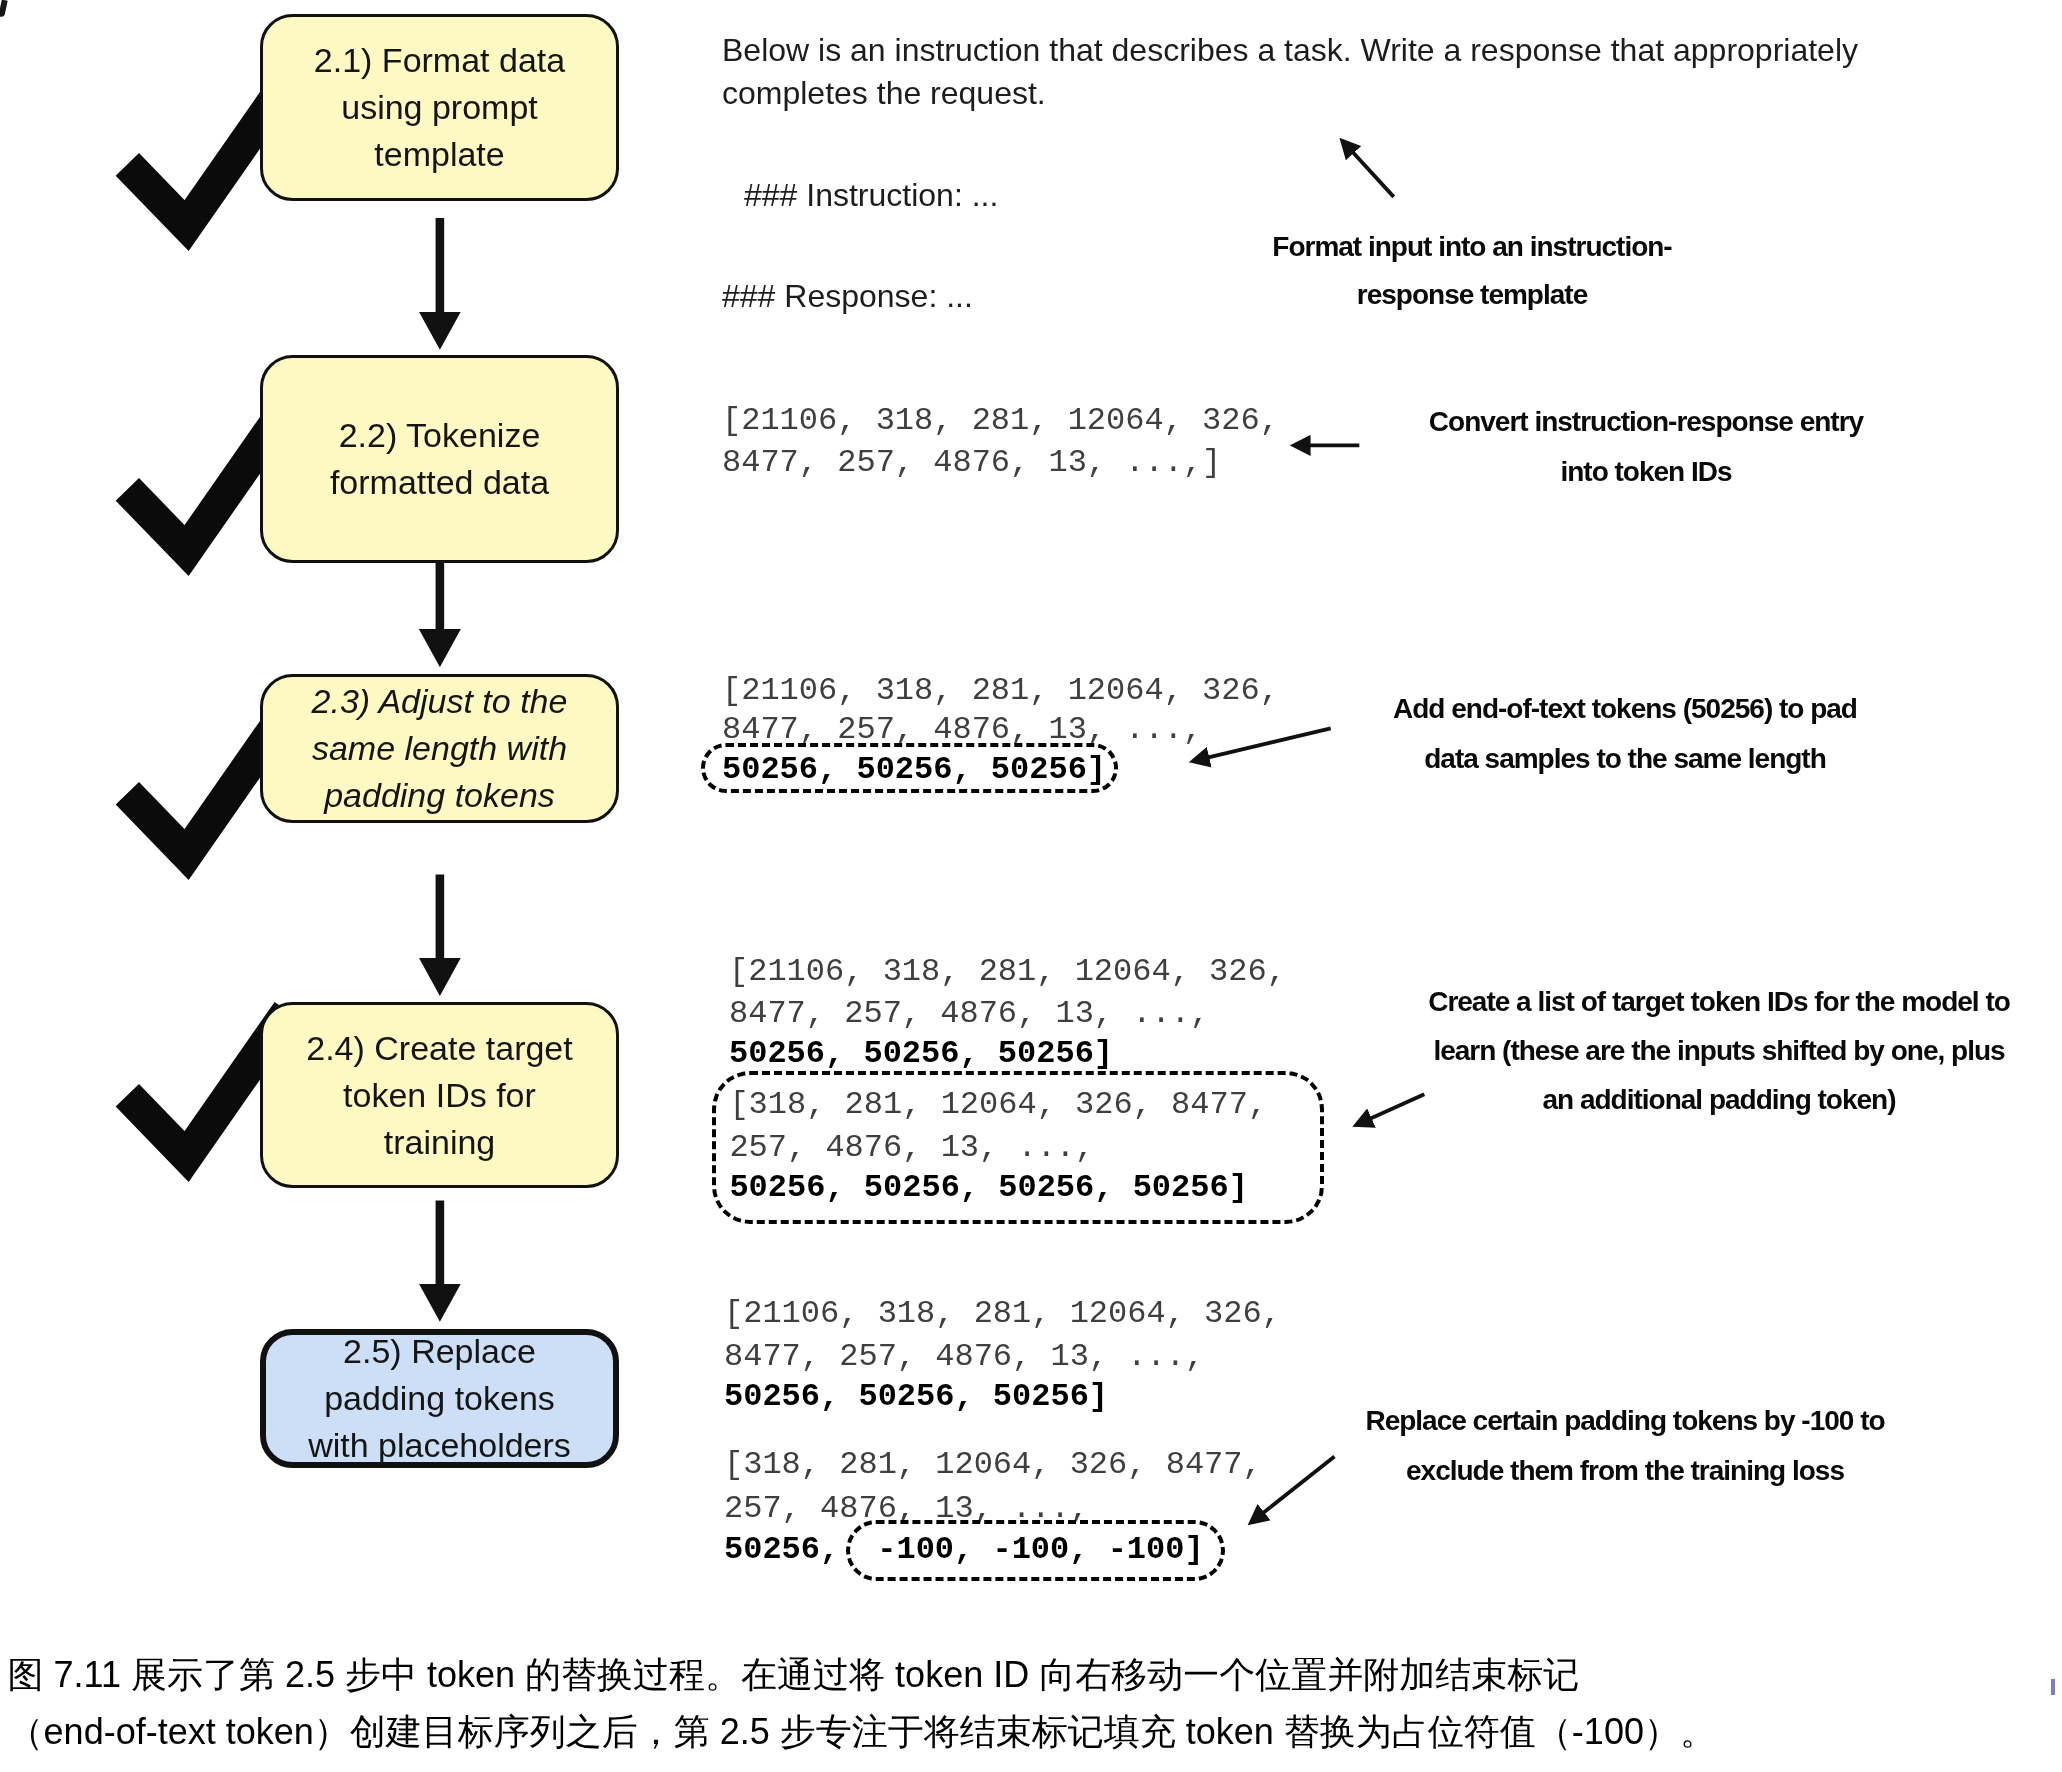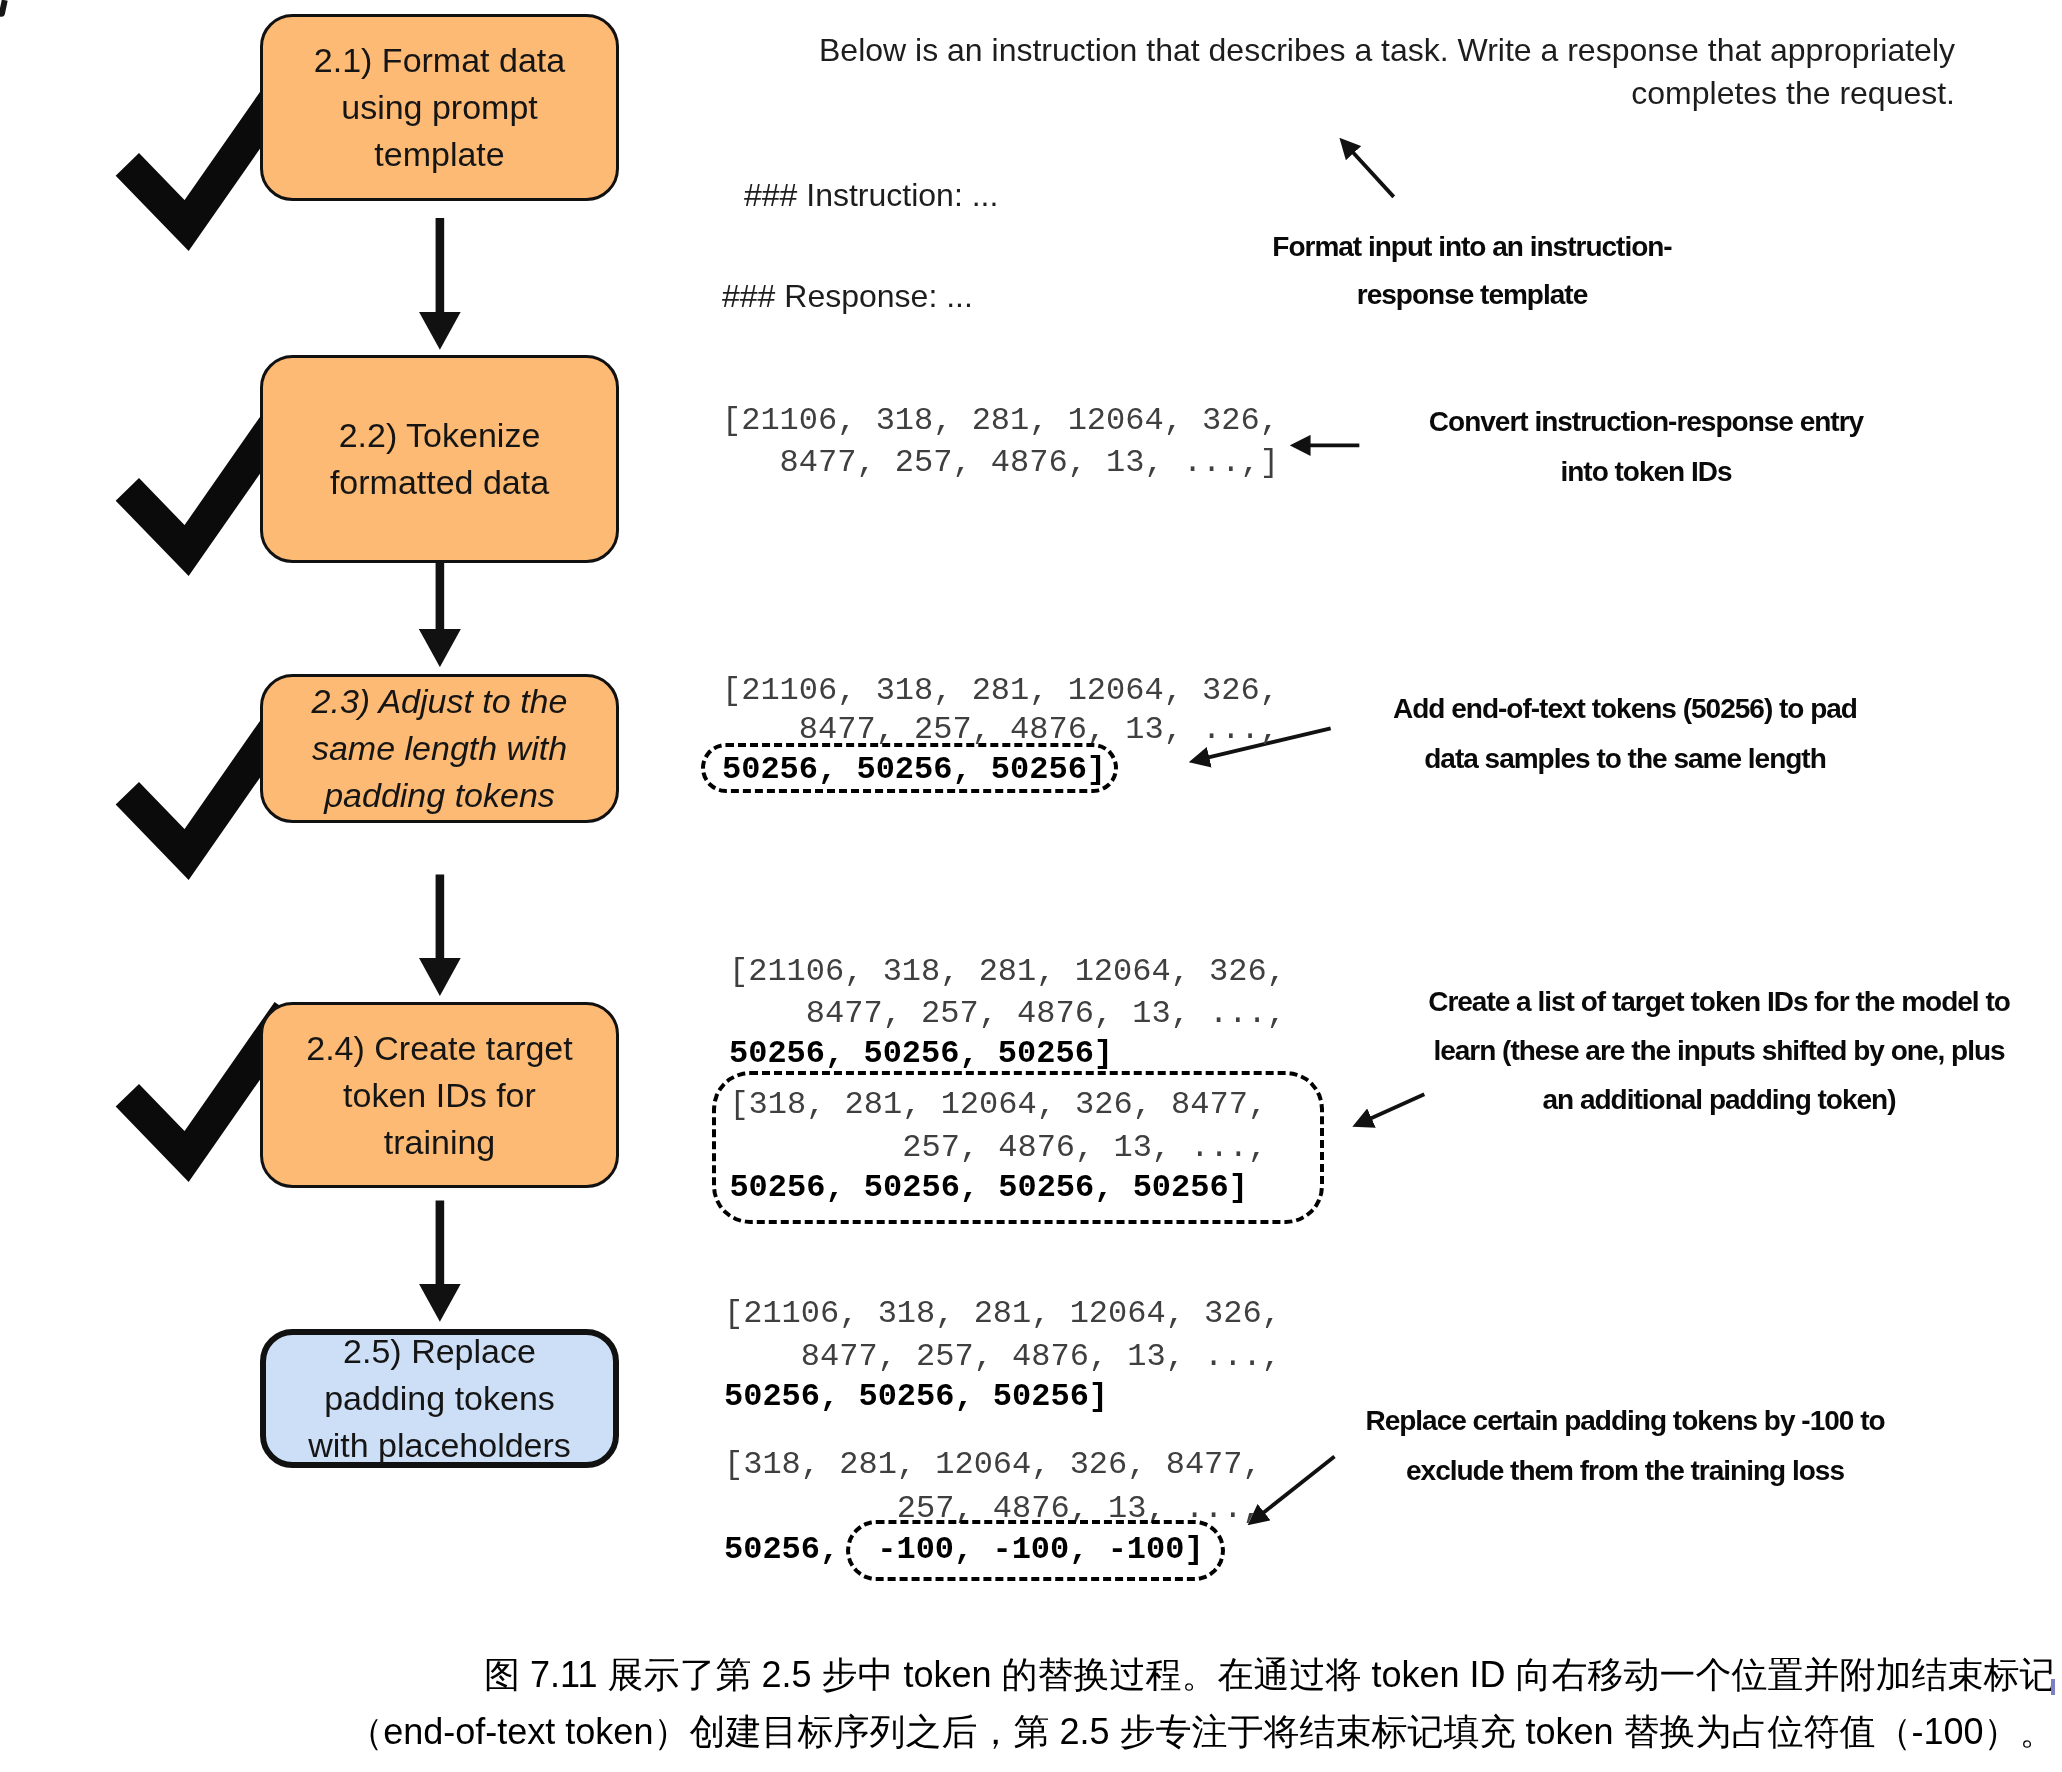--- a/index.html
+++ b/index.html
@@ -6,26 +6,26 @@
     --hl:#cddff6;
     --ink:#111111;
     --mono-reg:#3f3f3f;
     --mono-bold:#000000;
   }
   html,body{margin:0;padding:0;background:#ffffff;}
   .canvas{
     position:relative;width:2063px;height:1772px;background:#ffffff;
     overflow:hidden;font-family:"Liberation Sans",sans-serif;color:var(--ink);
   }
-  .pre{white-space:pre-line;text-align:right;}
+  .pre{white-space:pre-line;}
   svg.overlay{position:absolute;left:0;top:0;pointer-events:none;}
   
   .flowbox{
     position:absolute;left:260px;width:359px;box-sizing:border-box;
-    border:3.8px solid var(--ink);border-radius:32.5px;background:#fdba74;
+    border:3.8px solid var(--ink);border-radius:32.5px;background:#fef9c3;
     display:flex;align-items:center;justify-content:center;text-align:center;
     font-size:34px;line-height:47px;color:#151515;
   }
   .flowbox.hl{background:var(--hl);border-width:6.7px;}
   
   .sanstext{position:absolute;font-size:32px;line-height:43px;color:#1d1d1d;}
   .mono{
     position:absolute;font-family:"Liberation Mono","DejaVu Sans Mono",monospace;
     font-size:32px;color:var(--mono-reg);letter-spacing:0;
   }

